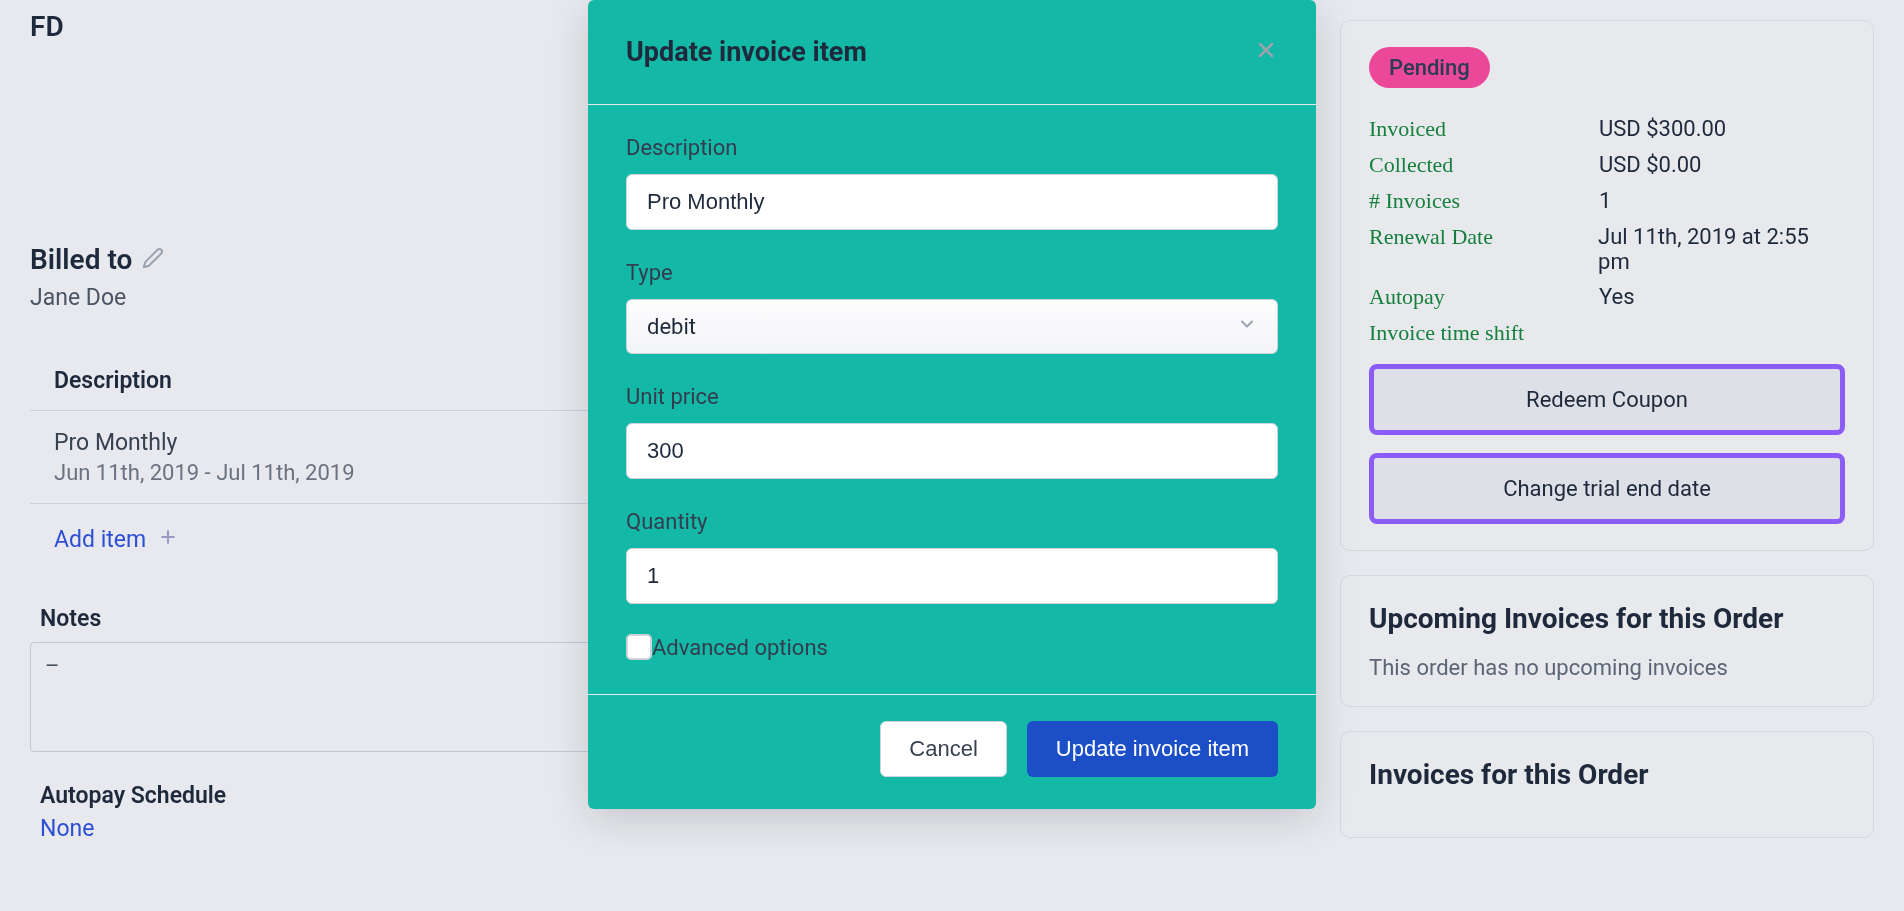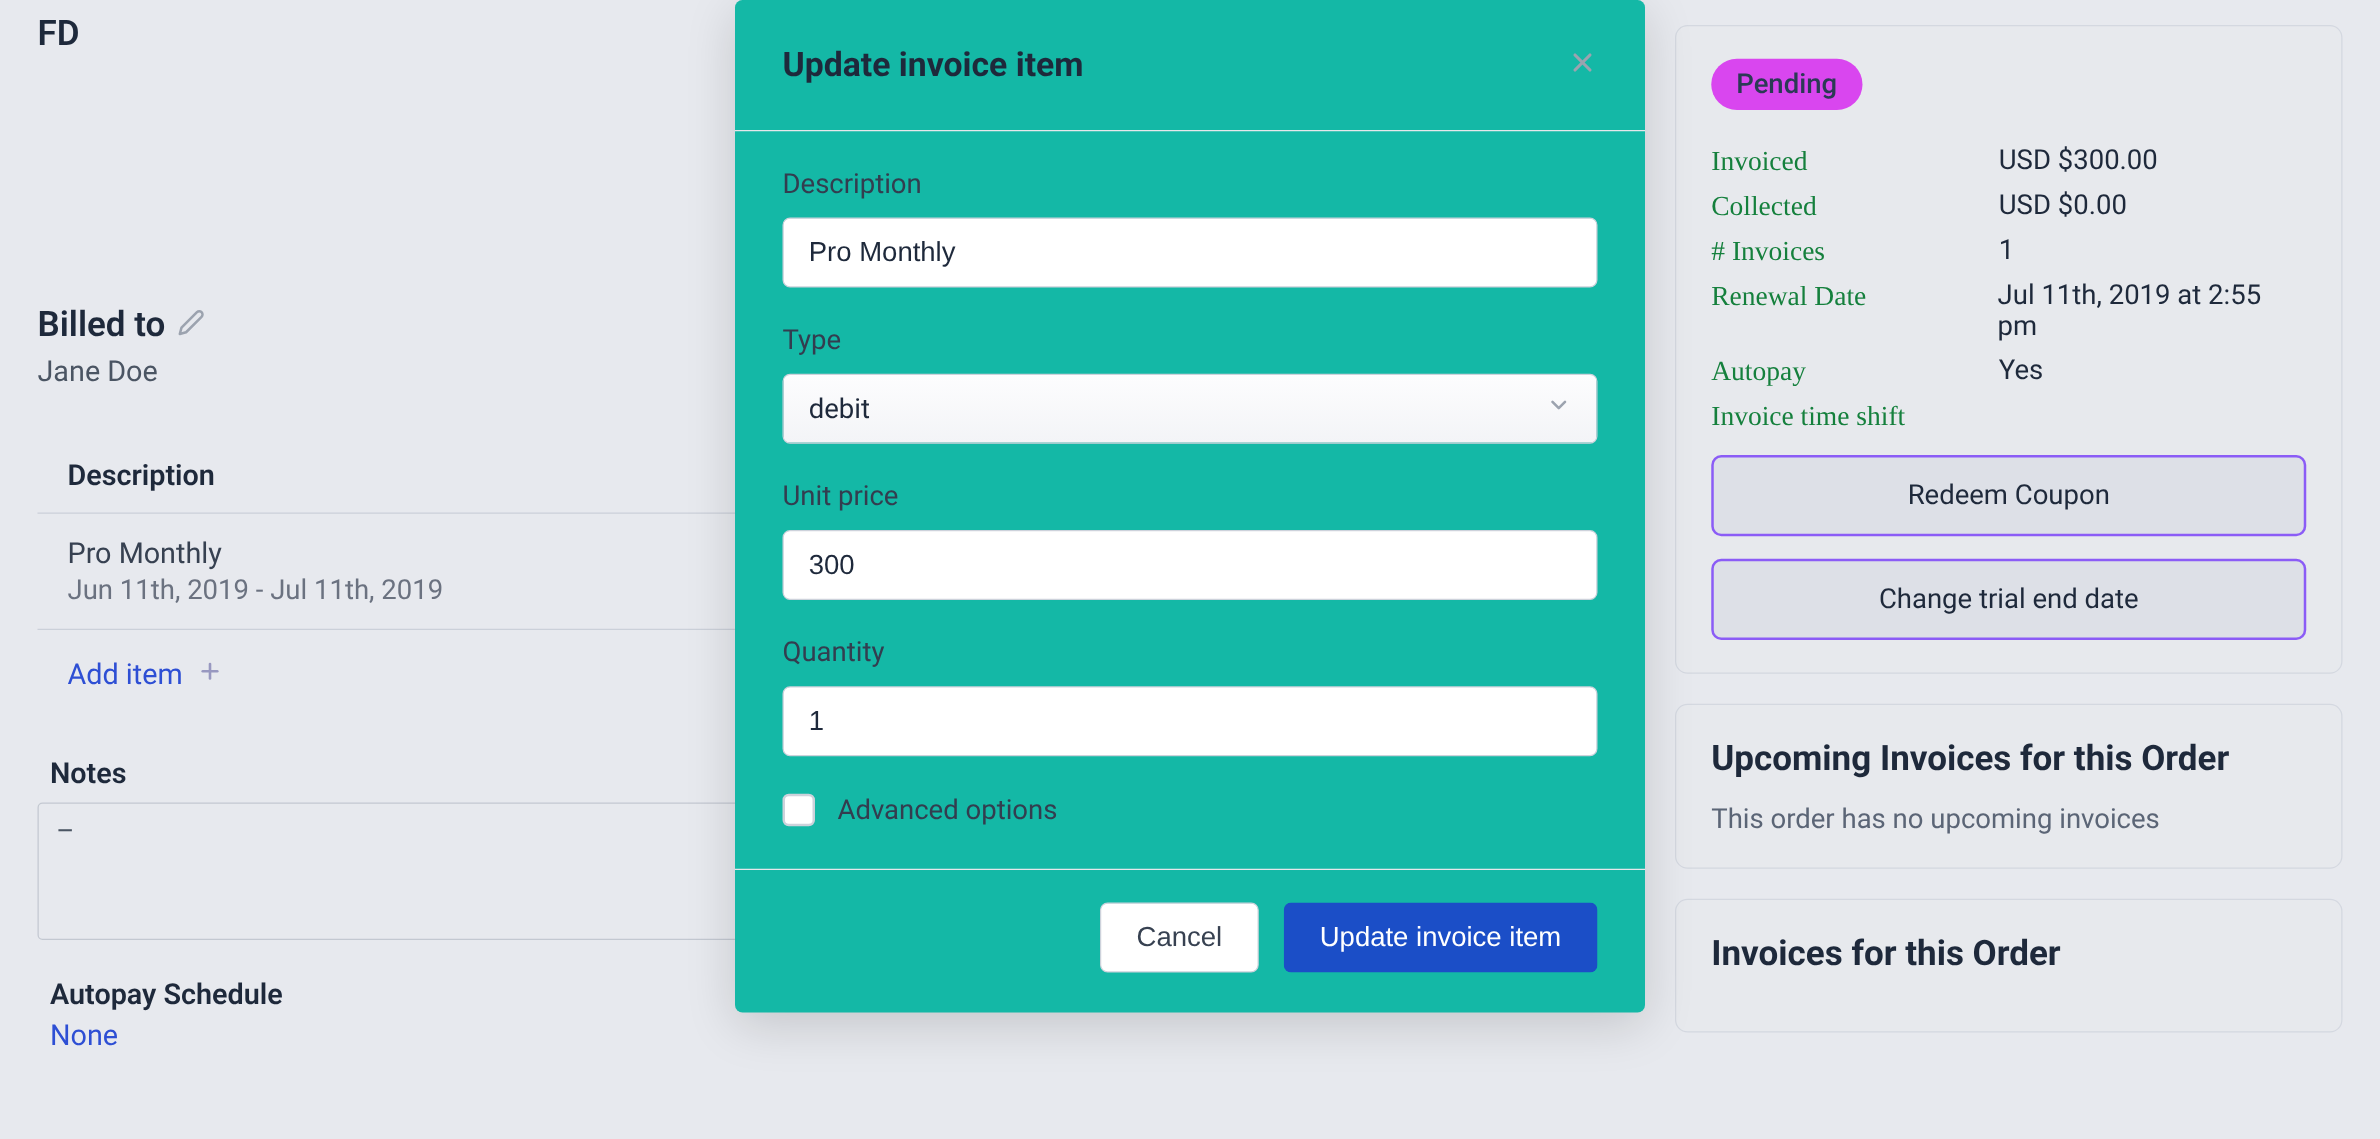--- a/index.html
+++ b/index.html
@@ -133,21 +133,21 @@
     .side-card {
       background: #e7e9ed;
       border: 1px solid #d4d8e0;
       border-radius: 10px;
       padding: 26px 28px;
       margin-bottom: 24px;
     }
     
     .pending-badge {
       display: inline-block;
-      background: #d946ef;
+      background: #ec4899;
       color: #2b3a55;
       font-size: 22px;
       font-weight: 500;
       padding: 8px 20px;
       border-radius: 22px;
       margin-bottom: 28px;
     }
     
     .info-row {
       display: flex;
@@ -159,21 +159,21 @@
       color: #15803d;
       font-family: Liberation Serif, serif;
     }
     .info-value {
       color: #1e293b;
     }
     
     .side-btn {
       width: 100%;
       padding: 18px;
-      border: 2px solid #8b5cf6;
+      border: 5px solid #8b5cf6;
       border-radius: 8px;
       background: #dde0e7;
       font-size: 22px;
       color: #1e293b;
       margin-top: 18px;
       text-align: center;
     }
     
     .side-card-title {
       font-size: 28px;
@@ -264,21 +264,20 @@
       align-items: center;
       cursor: pointer;
     }
     .chevron {
       color: #9ca3af;
     }
     
     .checkbox-row {
       display: flex;
       align-items: center;
-      gap: 18px;
       margin-top: 6px;
     }
     .checkbox {
       width: 26px;
       height: 26px;
       border: 2px solid #cdd2db;
       border-radius: 5px;
       background: #fff;
       cursor: pointer;
     }

